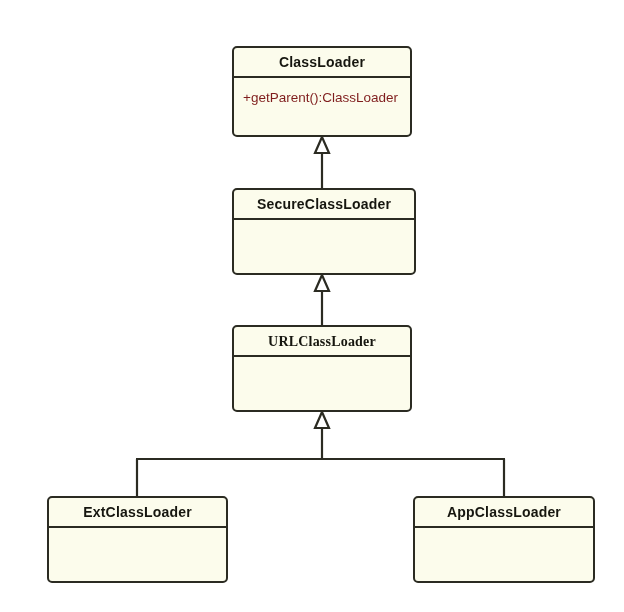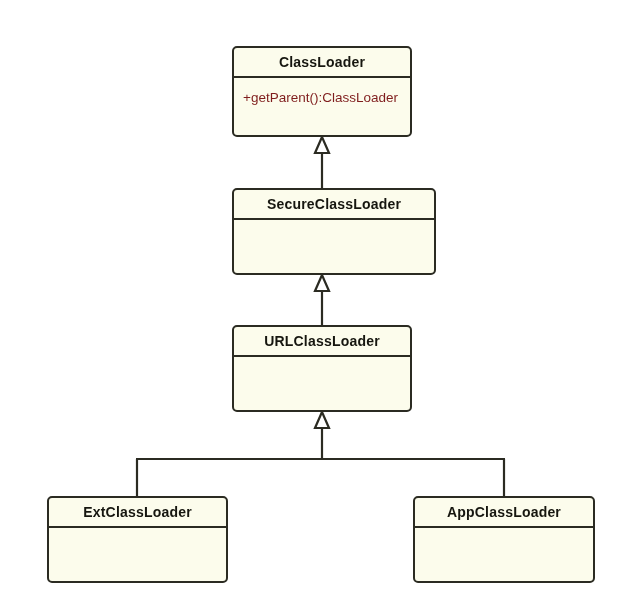--- a/index.html
+++ b/index.html
@@ -86,26 +86,26 @@
     </g>
   </svg>
 
   <div class="uml-class" style="left:232px; top:46px; width:180px; height:91px;">
     <div class="uml-name">ClassLoader</div>
     <div class="uml-body">
       <div class="uml-member">+getParent():ClassLoader</div>
     </div>
   </div>
 
-  <div class="uml-class" style="left:232px; top:188px; width:204px; height:87px;">
+  <div class="uml-class" style="left:232px; top:188px; width:184px; height:87px;">
     <div class="uml-name">SecureClassLoader</div>
     <div class="uml-body"></div>
   </div>
 
-  <div class="uml-class" style="left:232px; top:325px; width:180px; height:87px;">
+  <div class="uml-class" style="left:232px; top:325px; width:180px; height:87px;font-family:Liberation Serif, serif;">
     <div class="uml-name">URLClassLoader</div>
     <div class="uml-body"></div>
   </div>
 
   <div class="uml-class" style="left:413px; top:496px; width:182px; height:87px;">
     <div class="uml-name">AppClassLoader</div>
     <div class="uml-body"></div>
   </div>
 
   <div class="uml-class" style="left:47px; top:496px; width:181px; height:87px;">

